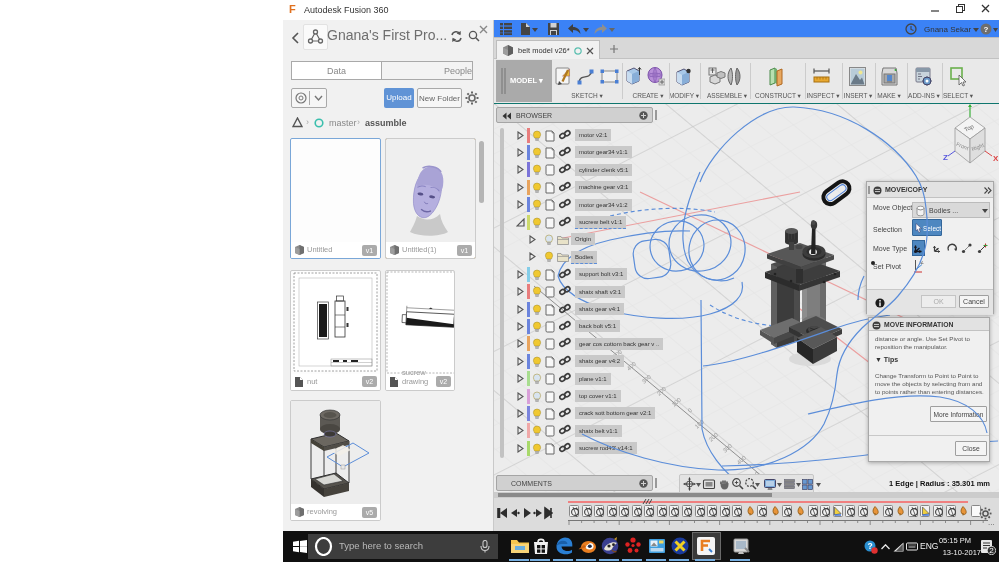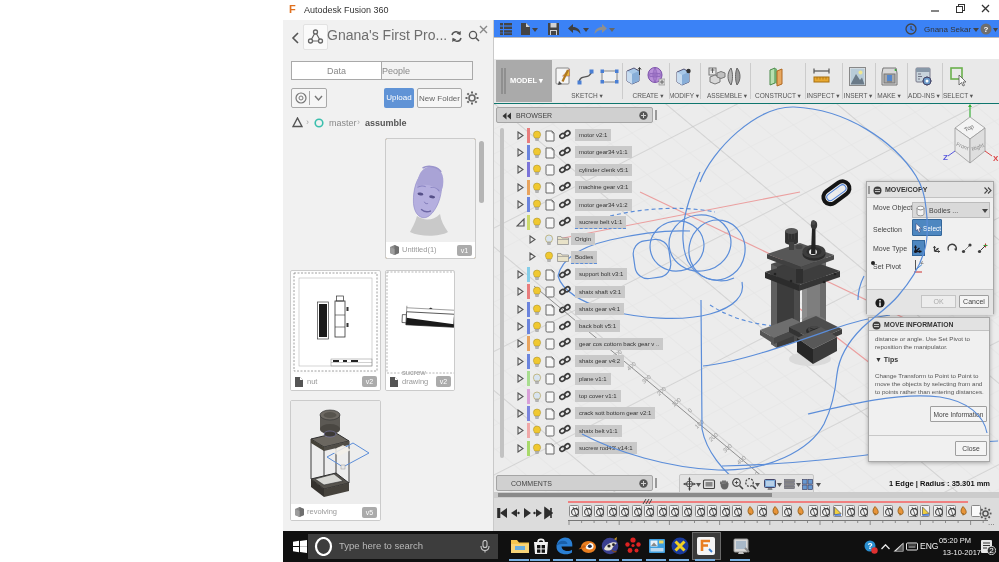--- a/index.html
+++ b/index.html
@@ -48,21 +48,21 @@
         <path d="M2.2,12 L2.5,7.8 L6.4,9.4 Z" fill="#555"></path>
       </svg>
  <svg class="abs" style="left:185px;top:10px;" width="12" height="12">
         <circle cx="5" cy="5" r="3.6" fill="none" stroke="#555" stroke-width="1.3"></circle>
         <line x1="7.8" y1="7.8" x2="11" y2="11" stroke="#555" stroke-width="1.5"></line>
       </svg>
  <svg class="abs" style="left:196px;top:5px;" width="9" height="9">
         <path d="M1,1 L8,8 M8,1 L1,8" stroke="#888" stroke-width="1.4"></path>
       </svg>
  <div class="abs" style="left:8px;top:41px;width:91px;height:19px;background:#fff;border:1px solid #a9a9a9;font-size:9px;color:#888;text-align:center;line-height:18px;">Data</div>
- <div class="abs" style="left:98px;top:41px;width:92px;height:19px;background:#f3f3f3;border:1px solid #a9a9a9;font-size:9px;color:#888;text-align:left;line-height:18px;">People</div>
+ <div class="abs" style="left:98px;top:41px;width:92px;height:19px;background:#f3f3f3;border:1px solid #a9a9a9;font-size:9px;color:#888;text-align:right;line-height:18px;">People</div>
  <div class="abs" style="left:8px;top:68px;width:36px;height:20px;border:1px solid #a9a9a9;border-radius:2px;background:#f6f6f6;">
   <svg width="34" height="18">
           <circle cx="9" cy="9" r="5" fill="none" stroke="#777" stroke-width="1.2"></circle>
           <circle cx="9" cy="9" r="2" fill="none" stroke="#777" stroke-width="1"></circle>
           <line x1="17.5" y1="2" x2="17.5" y2="16" stroke="#a9a9a9"></line>
           <path d="M23,7 L26.5,11 L30,7" fill="none" stroke="#777" stroke-width="1.4"></path>
         </svg>
  </div>
  <div class="abs" style="left:101px;top:68px;width:30px;height:20px;background:#6093d6;border-radius:2px;color:#fff;font-size:8px;text-align:center;line-height:20px;">Upload</div>
  <div class="abs" style="left:134px;top:68px;width:45px;height:20px;background:#f6f6f6;border:1px solid #a9a9a9;border-radius:2px;color:#666;font-size:8px;text-align:center;line-height:19px;">New Folder</div>
@@ -85,20 +85,32 @@
         </svg>
   <span class="abs" style="left:14px;top:1px;color:#aaa;font-size:9px;">›</span>
   <svg class="abs" style="left:22px;top:1.5px;" width="10" height="10">
           <circle cx="5" cy="5" r="3.8" fill="none" stroke="#3bbfad" stroke-width="1.6"></circle>
         </svg>
   <span class="abs" style="left:37px;top:2px;color:#888;font-size:9px;">master</span>
   <span class="abs" style="left:65px;top:1px;color:#aaa;font-size:9px;">›</span>
   <span class="abs" style="left:73px;top:2px;color:#555;font-size:9px;font-weight:bold;">assumble</span>
  </div>
 
+<div class="abs" style="left:7px;top:118px;width:91px;height:121px;background:#fdfdfd;border:1px solid #7aa7d8;border-radius:2px;overflow:hidden;">
+
+      <div class="abs" style="left:0;bottom:0;width:100%;height:16px;background:#fff;">
+        <svg class="abs" style="left:3px;bottom:2px;" width="11" height="12">
+            <path d="M1,3 L5.5,1 L10,3 L10,9 L5.5,11 L1,9 Z" fill="#8a8a8a"></path>
+            <path d="M5.5,1 L10,3 L10,9 L5.5,11 Z" fill="#6f6f6f"></path>
+            <path d="M1,3 L5.5,5 L5.5,11 L1,9 Z" fill="#9d9d9d"></path>
+          </svg>
+        <div class="abs" style="left:16px;bottom:4px;font-size:7.5px;color:#999;">Untitled</div>
+        <div class="abs" style="right:3px;bottom:2.5px;width:15px;height:11px;background:#ababab;border-radius:2px;color:#fff;font-size:7px;text-align:center;line-height:11px;">v1</div>
+      </div>
+    </div>
 <div class="abs" style="left:102px;top:118px;width:91px;height:121px;background:#a16207;border:1px solid #cbcbcb;border-radius:2px;overflow:hidden;">
       <svg class="abs" style="left:0;top:0;" width="89" height="103" viewBox="0 0 89 103">
  <rect width="89" height="103" fill="#efefef"></rect>
  <g transform="rotate(9 41 52)">
  <path d="M41,79 C35,79 30,72 29,63 C27,50 29,34 41,31 C53,28 56,43 55,55 C54,68 48,79 41,79 Z" fill="#b5afdf" stroke="#8d87c6" stroke-width="0.6"></path>
  <path d="M30,44 C30,33 36,27 43,27 C51,27 56,34 56,44 C56,47 55,50 54,52 C48,45 38,44 31,49 C30,47 30,46 30,44 Z" fill="#a9a3d6"></path>
  <path d="M33,30 C38,26 48,26 52,31" stroke="#9b95cc" stroke-width="1.5" fill="none"></path>
  <ellipse cx="35" cy="56" rx="3" ry="1.5" fill="#565088"></ellipse>
  <ellipse cx="47" cy="57" rx="3" ry="1.5" fill="#565088"></ellipse>
  <path d="M40,63 C41,65 43,65 44,64" stroke="#7d77b5" stroke-width="0.8" fill="none"></path>
@@ -253,20 +265,39 @@
  <svg class="abs" style="left:486px;top:3px;" width="12" height="12">
           <circle cx="6" cy="6" r="5.5" fill="#6e6e6e"></circle>
           <text x="6" y="9" font-size="8" fill="#fff" text-anchor="middle" font-weight="bold">?</text>
         </svg>
  <svg class="abs" style="left:499px;top:8px;" width="5" height="4">
           <path d="M0,0 L5,0 L2.5,4 Z" fill="#444"></path>
         </svg>
 </path>
     </div>
 
+<div class="abs" style="left:494px;top:38px;width:505px;height:21px;background:#d8d8d8;border-bottom:1px solid #c2c2c2;">
+ <div class="abs" style="left:2px;top:2px;width:104px;height:19px;background:#f1f1f1;border:1px solid #bdbdbd;border-bottom:none;">
+  <svg class="abs" style="left:5px;top:3px;" width="12" height="13">
+          <path d="M1,3.5 L6,1 L11,3.5 L11,9.5 L6,12 L1,9.5 Z" fill="#8a8a8a"></path>
+          <path d="M6,1 L11,3.5 L11,9.5 L6,12 Z" fill="#5f5f5f"></path>
+          <path d="M1,3.5 L6,6 L6,12 L1,9.5 Z" fill="#9d9d9d"></path>
+        </svg>
+  <div class="abs" style="left:21px;top:5px;font-size:7.5px;color:#333;">belt model v26*</div>
+  <svg class="abs" style="left:77px;top:6px;" width="8" height="8">
+          <circle cx="4" cy="4" r="3.2" fill="none" stroke="#5bbfb0" stroke-width="1.2"></circle>
+        </svg>
+  <svg class="abs" style="left:89px;top:6px;" width="8" height="8">
+          <path d="M1,1 L7,7 M7,1 L1,7" stroke="#555" stroke-width="1.2"></path>
+        </svg>
+ </div>
+ <svg class="abs" style="left:116px;top:7px;" width="8" height="8">
+        <path d="M4,0 L4,8 M0,4 L8,4" stroke="#777" stroke-width="1.2"></path>
+      </svg>
+</div>
 
 <div class="abs" style="left:494px;top:59px;width:505px;height:45px;background:#e9e9e9;border-bottom:1px solid #0f766e;">
 <div class="abs" style="left:2px;top:1px;width:56px;height:42px;background:#aaaaaa;">
  <div class="abs" style="left:5px;top:8px;width:1.5px;height:26px;background:#8f8f8f;"></div>
  <div class="abs" style="left:8px;top:8px;width:1.5px;height:26px;background:#8f8f8f;"></div>
  <div class="abs" style="left:14px;top:16px;font-size:7.5px;color:#fff;font-weight:bold;">MODEL ▾</div>
 </div>
 <div class="abs" style="left:61px;top:6px;width:19px;height:23px;">
         <svg width="17" height="23" viewBox="0 0 17 23">
           <rect x="1" y="3" width="13" height="16" rx="1" fill="#f5f5f5" stroke="#888"></rect>
@@ -1501,21 +1532,21 @@
       </svg>
 <svg class="abs" style="left:610px;top:11px;" width="11" height="10">
         <path d="M0.5,9.5 L10.5,9.5 L10.5,0.5 Z" fill="#e8e8e8"></path>
         <path d="M3,9 L9.8,2 L9.8,9 Z" fill="#555"></path>
       </svg>
 <svg class="abs" style="left:623px;top:11px;" width="12" height="10">
         <rect x="0.5" y="1" width="11" height="7" rx="1" fill="none" stroke="#e8e8e8" stroke-width="1"></rect>
         <path d="M2.5,3 h1 M4.5,3 h1 M6.5,3 h1 M8.5,3 h1 M2.5,5 h7" stroke="#e8e8e8" stroke-width="0.9"></path>
       </svg>
 <div class="abs" style="left:637px;top:10px;font-size:8.5px;color:#f0f0f0;">ENG</div>
-<div class="abs" style="left:648px;top:5px;width:48px;font-size:7.5px;color:#f0f0f0;text-align:center;">05:20 PM</div>
+<div class="abs" style="left:648px;top:5px;width:48px;font-size:7.5px;color:#f0f0f0;text-align:center;">05:15 PM</div>
 <div class="abs" style="left:646px;top:16.5px;width:52px;font-size:7.5px;color:#f0f0f0;text-align:right;">13-10-2017</div>
 <svg class="abs" style="left:697px;top:8px;" width="16" height="16">
         <rect x="1" y="1" width="11" height="13" rx="1" fill="#e8e8e8"></rect>
         <path d="M3,4 h7 M3,6.5 h7 M3,9 h4" stroke="#333" stroke-width="1"></path>
         <circle cx="11.5" cy="11.5" r="4.2" fill="#2d2d2d" stroke="#e8e8e8" stroke-width="0.8"></circle>
         <text x="11.5" y="14.4" font-size="8" fill="#fff" text-anchor="middle">2</text>
       </svg>
 
 </div>
 

